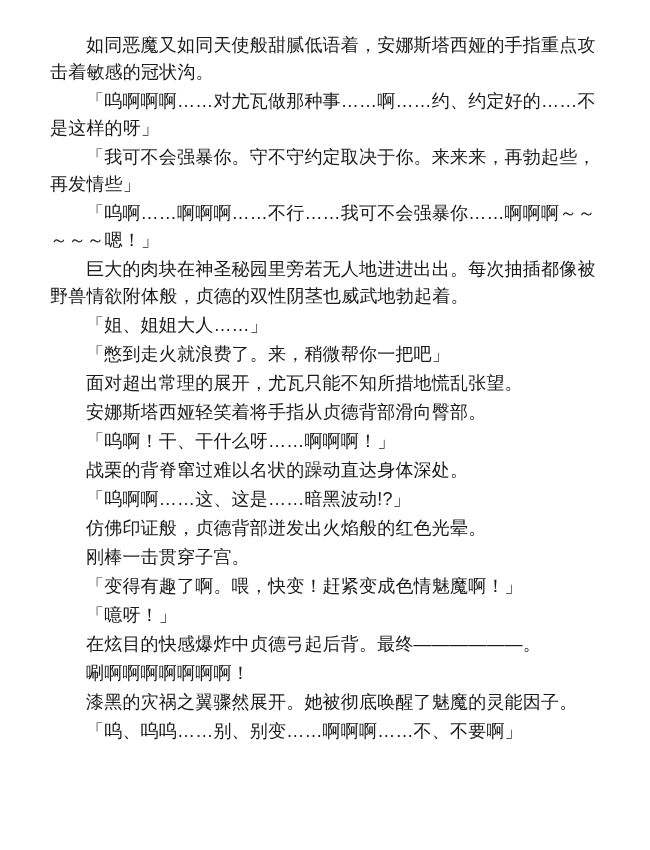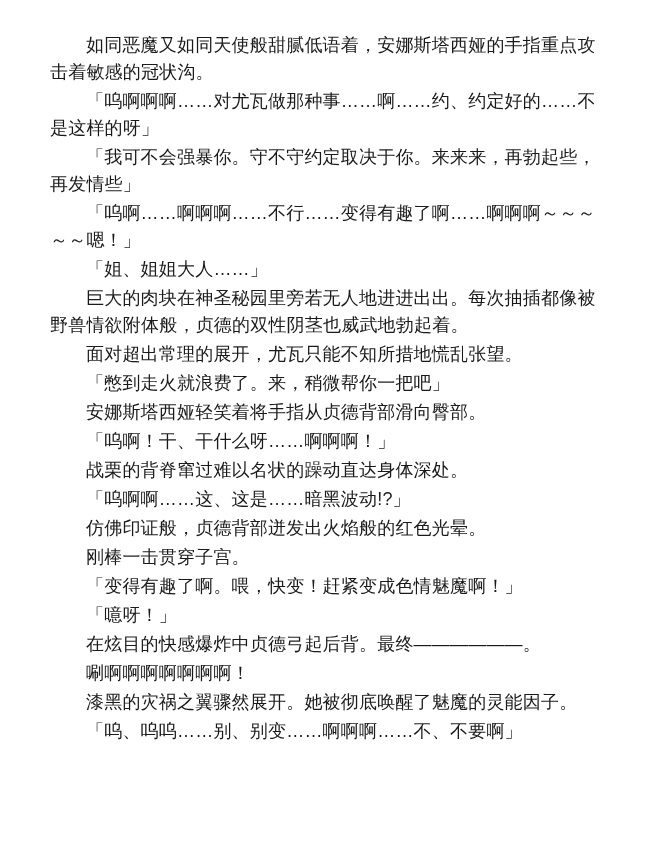--- a/index.html
+++ b/index.html
@@ -31,25 +31,25 @@
     word-break: break-all;
   }
 </style>
 </head>
 <body>
 
 <div class="page">
   <p class="para">如同恶魔又如同天使般甜腻低语着，安娜斯塔西娅的手指重点攻击着敏感的冠状沟。</p>
   <p class="para">「呜啊啊啊……对尤瓦做那种事……啊……约、约定好的……不是这样的呀」</p>
   <p class="para">「我可不会强暴你。守不守约定取决于你。来来来，再勃起些，再发情些」</p>
-  <p class="para">「呜啊……啊啊啊……不行……变得有趣了啊……啊啊啊～～～～～嗯！」</p>
+  <p class="para">「呜啊……啊啊啊……不行……我可不会强暴你……啊啊啊～～～～～嗯！」</p>
+  <p class="para">巨大的肉块在神圣秘园里旁若无人地进进出出。每次抽插都像被野兽情欲附体般，贞德的双性阴茎也威武地勃起着。</p>
   <p class="para">「姐、姐姐大人……」</p>
-  <p class="para">巨大的肉块在神圣秘园里旁若无人地进进出出。每次抽插都像被野兽情欲附体般，贞德的双性阴茎也威武地勃起着。</p>
+  <p class="para">「憋到走火就浪费了。来，稍微帮你一把吧」</p>
   <p class="para">面对超出常理的展开，尤瓦只能不知所措地慌乱张望。</p>
-  <p class="para">「憋到走火就浪费了。来，稍微帮你一把吧」</p>
   <p class="para">安娜斯塔西娅轻笑着将手指从贞德背部滑向臀部。</p>
   <p class="para">「呜啊！干、干什么呀……啊啊啊！」</p>
   <p class="para">战栗的背脊窜过难以名状的躁动直达身体深处。</p>
   <p class="para">「呜啊啊……这、这是……暗黑波动!?」</p>
   <p class="para">仿佛印证般，贞德背部迸发出火焰般的红色光晕。</p>
   <p class="para">刚棒一击贯穿子宫。</p>
   <p class="para">「变得有趣了啊。喂，快变！赶紧变成色情魅魔啊！」</p>
   <p class="para">「噫呀！」</p>
   <p class="para">在炫目的快感爆炸中贞德弓起后背。最终——————。</p>
   <p class="para">唰啊啊啊啊啊啊啊！</p>

